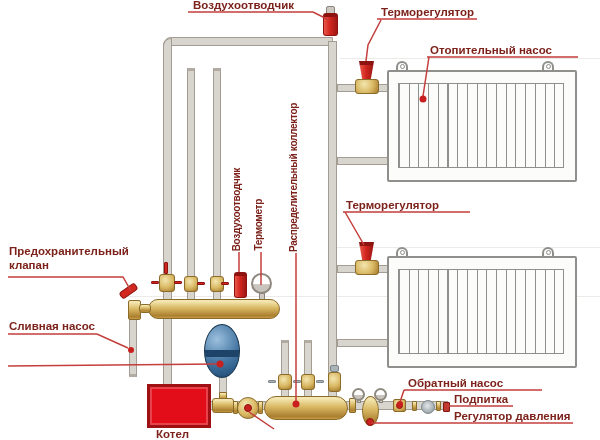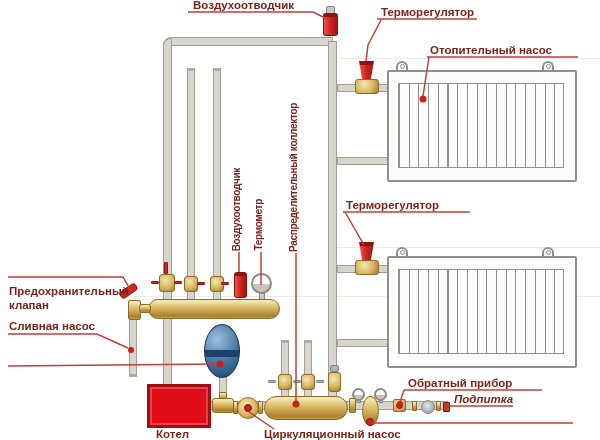--- a/index.html
+++ b/index.html
@@ -33,21 +33,21 @@
   .gauge{position:absolute;border-radius:50%;background:linear-gradient(180deg,#ffffff 55%,#c9c5be 56%);
          border:2px solid #8f897f;box-sizing:border-box;z-index:3;}
   .radiator{position:absolute;background:#fcfcfb;border:2px solid var(--rad-edge);border-radius:2px;z-index:1;}
   .fins{position:absolute;border:1px solid var(--rad-edge);box-sizing:border-box;
         background:repeating-linear-gradient(90deg,var(--rad-edge) 0,var(--rad-edge) 1px,transparent 1px,transparent 9.7px);}
   .ear{position:absolute;width:12px;height:10px;background:#fcfcfb;border:2px solid var(--rad-edge);
        border-bottom:none;border-radius:6px 6px 0 0;box-sizing:border-box;z-index:0;}
   .ear .hole{position:absolute;left:2px;top:1px;width:3px;height:3px;border:1px solid var(--rad-edge);border-radius:50%;}
   .lbl{position:absolute;color:var(--label);font-weight:bold;font-size:11.5px;line-height:14px;
        white-space:nowrap;z-index:6;}
-  .lbl.wrap{white-space:normal;margin-top:40px;}
+  .lbl.wrap{white-space:normal;}
   .vlbl{position:absolute;color:var(--label);font-weight:bold;font-size:10px;letter-spacing:-0.3px;
         writing-mode:vertical-rl;transform:rotate(180deg);z-index:6;white-space:nowrap;}
   .dotdev{position:absolute;border-radius:50%;background:var(--dot);border:1px solid var(--red-dev-dk);
           box-sizing:border-box;z-index:4;}
   svg.leads{position:absolute;left:0;top:0;z-index:5;pointer-events:none;}
 </style>
 </head>
 <body>
 
 <div class="stage">
@@ -181,20 +181,20 @@
     </g>
   </svg>
 
   <div class="lbl" style="left:193px;top:-2px;">Воздухоотводчик</div>
   <div class="lbl" style="left:381px;top:5px;">Терморегулятор</div>
   <div class="lbl" style="left:430px;top:43px;">Отопительный насос</div>
   <div class="lbl" style="left:346px;top:198px;">Терморегулятор</div>
   <div class="lbl wrap" style="left:9px;top:244px;width:142px;">Предохранительный клапан</div>
   <div class="lbl" style="left:9px;top:319px;">Сливная насос</div>
   <div class="lbl" style="left:156px;top:427px;">Котел</div>
-  <div class="lbl" style="left:264px;top:427px;">Циркуляционный насос</div>
-  <div class="lbl" style="left:408px;top:376px;">Обратный прибор</div>
-  <div class="lbl" style="left:454px;top:392px;font-style:italic;">Подпитка</div>
+  <div class="lbl" style="left:408px;top:376px;">Обратный насос</div>
+  <div class="lbl" style="left:454px;top:392px;">Подпитка</div>
+  <div class="lbl" style="left:454px;top:409px;">Регулятор давления</div>
   <div class="vlbl" style="left:231px;bottom:189px;">Воздухоотводчик</div>
   <div class="vlbl" style="left:253px;bottom:189px;">Термометр</div>
   <div class="vlbl" style="left:288px;bottom:188px;">Распределительный коллектор</div>
 
 </div>
 
 </body></html>

